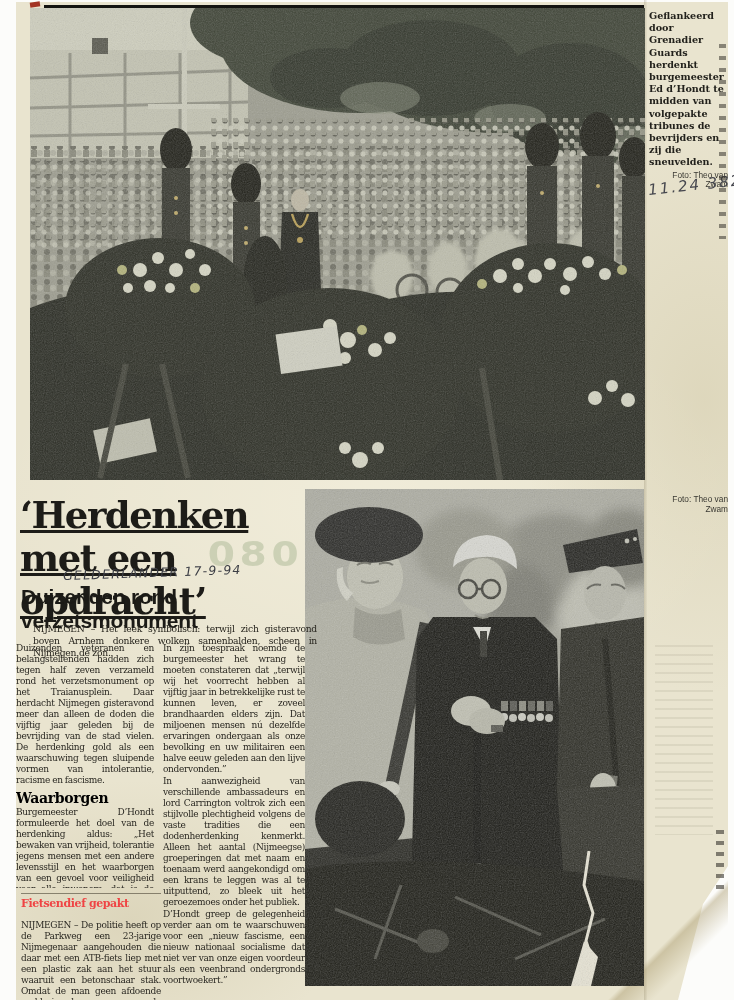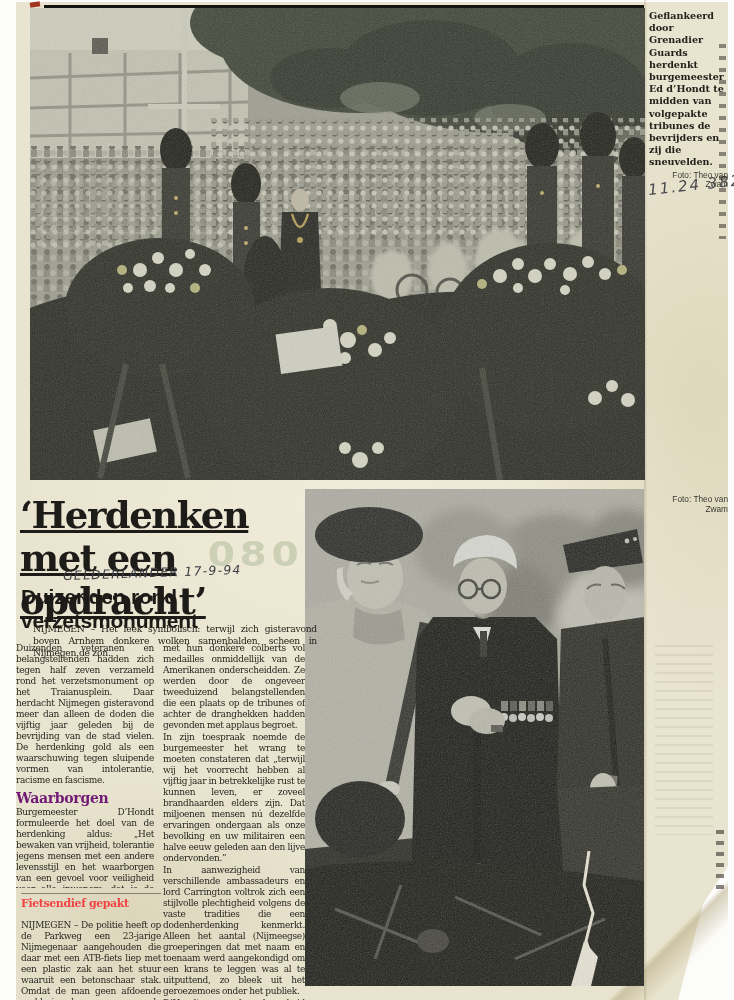--- a/index.html
+++ b/index.html
@@ -66,21 +66,21 @@
     left:21px;top:611px;width:284px;
     font-size:9.2px;line-height:12px;letter-spacing:-0.25px;
     color:#26241d;text-align:justify;
   }
   .col{font-size:9px;line-height:11px;letter-spacing:-0.3px;word-spacing:-0.4px;
     color:#2a2822;text-align:justify;}
   .col p{margin:0 0 1px 0;}
   .col1{left:16px;top:643px;width:138px;height:245px;overflow:hidden;}
   .col2{left:163px;top:643px;width:142px;height:357px;overflow:hidden;}
   .subhead2{
-    font-family:"DejaVu Serif", serif;font-weight:bold;color:#701a75;
+    font-family:"DejaVu Serif", serif;font-weight:bold;color:#000000;
     font-size:14px;margin:7px 0 3px 0 !important;letter-spacing:-0.3px;text-align:left;
   }
   .rule{left:21px;top:893px;width:140px;height:1px;background:rgba(60,55,40,.55);}
   .sidehead{
     left:21px;top:897px;width:170px;
     font-family:"DejaVu Serif", serif;font-weight:bold;color:#ef4444;
     font-size:11px;letter-spacing:-0.4px;
   }
   .sidebody{left:21px;top:920px;width:140px;height:80px;overflow:visible;}
   
@@ -396,21 +396,20 @@
 <p class="abs intro" style="margin:12px;">NIJMEGEN – Het leek symbolisch: terwijl zich gisteravond boven Arnhem donkere wolken samenbalden, scheen in Nijmegen de zon.</p>
 
 <div class="abs col col1">
   <p>Duizenden veteranen en belangstellenden hadden zich tegen half zeven verzameld rond het verzetsmonument op het Traianusplein. Daar herdacht Nijmegen gisteravond meer dan alleen de doden die vijftig jaar geleden bij de bevrijding van de stad vielen. De herdenking gold als een waarschuwing tegen sluipende vormen van intolerantie, racisme en fascisme.</p>
   <p class="subhead2">Waarborgen</p>
   <p>Burgemeester D’Hondt formuleerde het doel van de herdenking aldus: „Het bewaken van vrijheid, tolerantie jegens mensen met een andere levensstijl en het waarborgen van een gevoel voor veiligheid voor alle inwoners, dat is de opdracht die wij verplicht zijn op ons te nemen.”</p>
 
 </div>
 
 <div class="abs col col2">
-  <p>met hun donkere colberts vol medailles onmiddellijk van de Amerikanen onderscheidden. Ze werden door de ongeveer tweeduizend belangstellenden die een plaats op de tribunes of achter de dranghekken hadden gevonden met applaus begroet.</p>
   <p>In zijn toespraak noemde de burgemeester het wrang te moeten constateren dat „terwijl wij het voorrecht hebben al vijftig jaar in betrekkelijke rust te kunnen leven, er zoveel brandhaarden elders zijn. Dat miljoenen mensen nú dezelfde ervaringen ondergaan als onze bevolking en uw militairen een halve eeuw geleden aan den lijve ondervonden.”</p>
   <p>In aanwezigheid van verschillende ambassadeurs en lord Carrington voltrok zich een stijlvolle plechtigheid volgens de vaste tradities die een dodenherdenking kenmerkt. Alleen het aantal (Nijmeegse) groeperingen dat met naam en toenaam werd aangekondigd om een krans te leggen was al te uitputtend, zo bleek uit het geroezemoes onder het publiek.</p>
   <p>D’Hondt greep de gelegenheid verder aan om te waarschuwen voor een „nieuw fascisme, een nieuw nationaal socialisme dat niet ver van onze eigen voordeur als een veenbrand ondergronds voortwoekert.”</p>
 </div>
 
 <div class="abs rule"></div>
 <h3 class="abs sidehead" style="margin:0;">Fietsendief gepakt</h3>
 <div class="abs col sidebody">
   <p>NIJMEGEN – De politie heeft op de Parkweg een 23-jarige Nijmegenaar aangehouden die daar met een ATB-fiets liep met een plastic zak aan het stuur waaruit een betonschaar stak. Omdat de man geen afdoende verklaring kon geven over de herkomst van de fiets is hij aangehouden.</p>
 </div>

